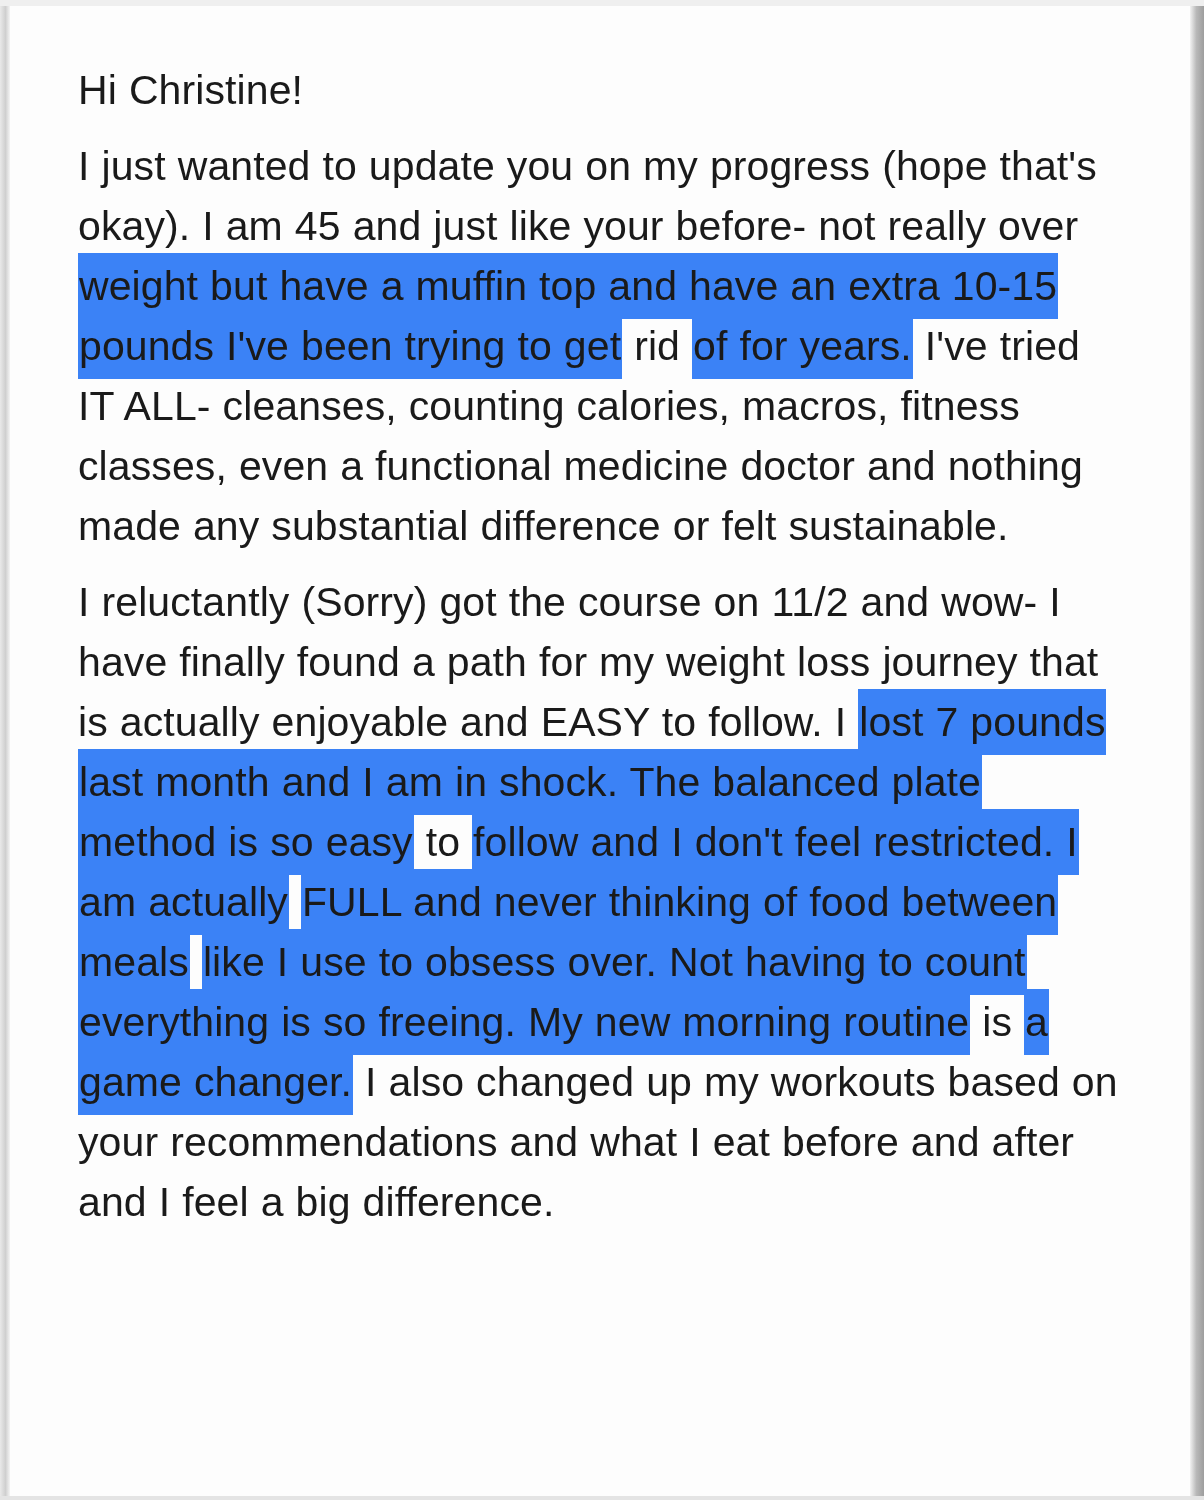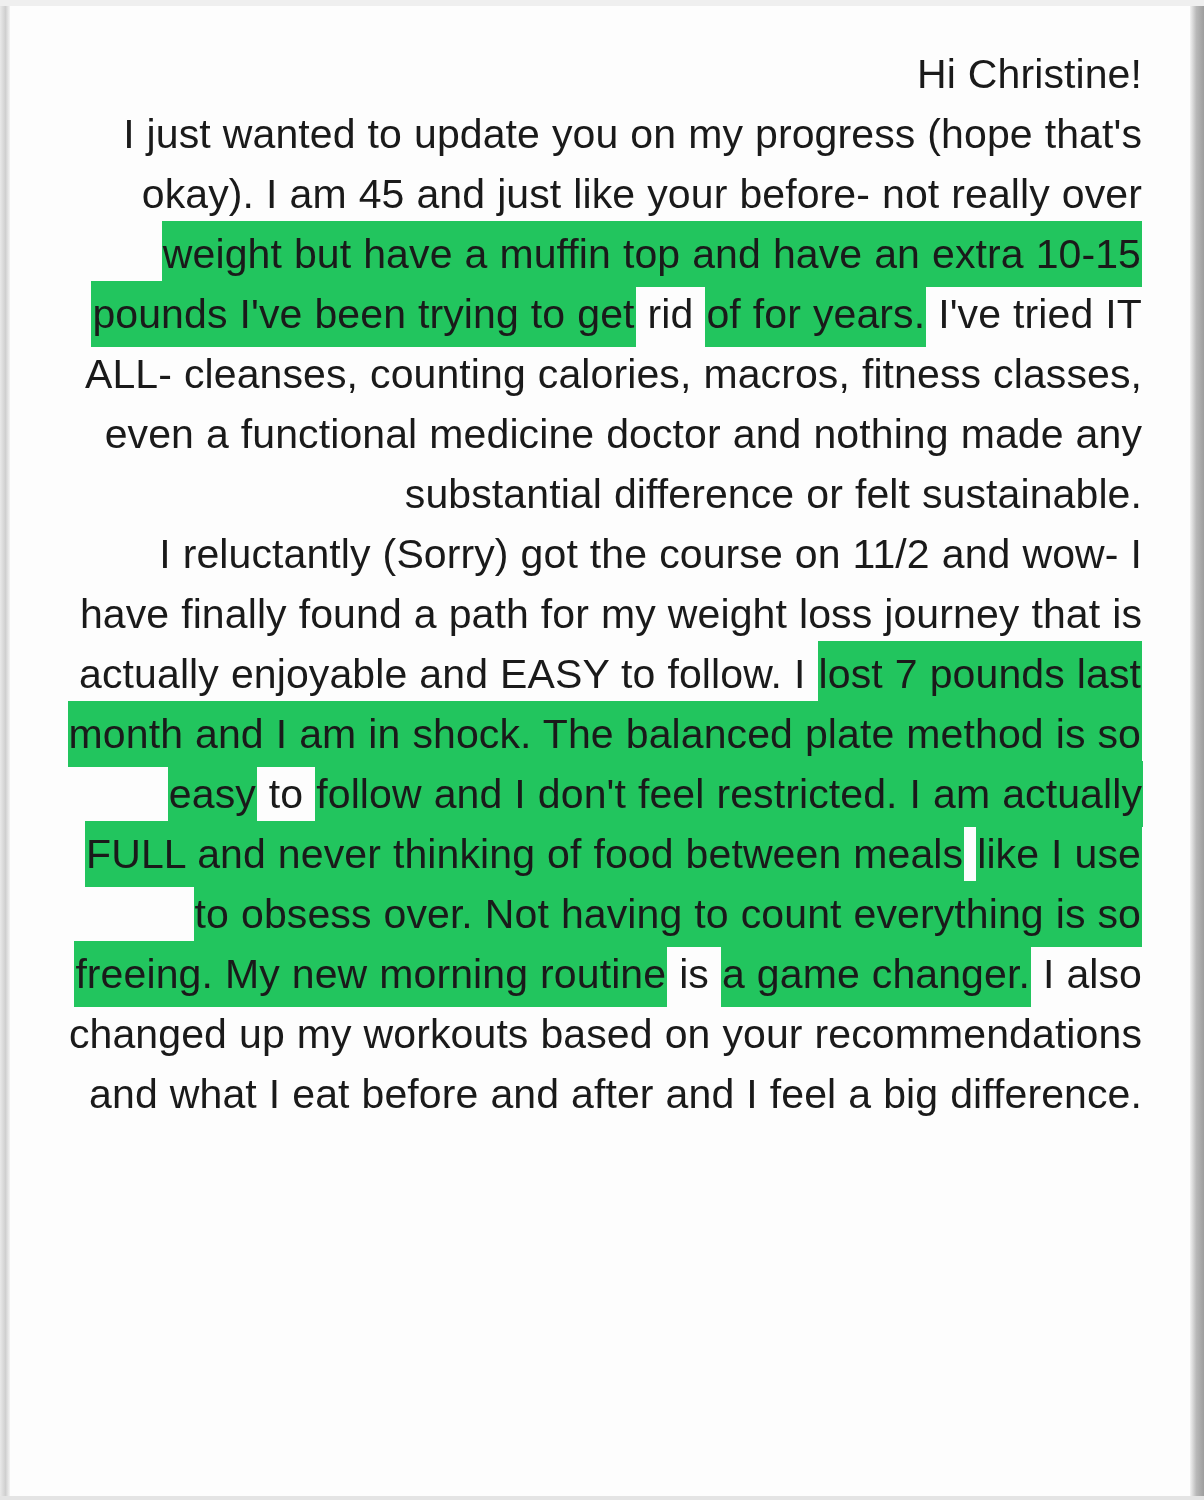--- a/index.html
+++ b/index.html
@@ -54,26 +54,25 @@
     left: 62px;
     top: 44px;
     width: 1080px;
     font-size: 41px;
     line-height: 60px;
     color: #1a1a1a;
     letter-spacing: 0.1px;
     word-spacing: 0.5px;
   }
   .testimonial p {
-    margin: 0;
-    text-align: right;
+    margin: 16px;
   }
   
   mark {
-    background: #22c55e;
+    background: #3b82f6;
     color: inherit;
     padding: 10px 1px;
     box-decoration-break: clone;
     -webkit-box-decoration-break: clone;
   }
   .textlayer {
     position: relative;
     z-index: 2;
   }
 </style>

